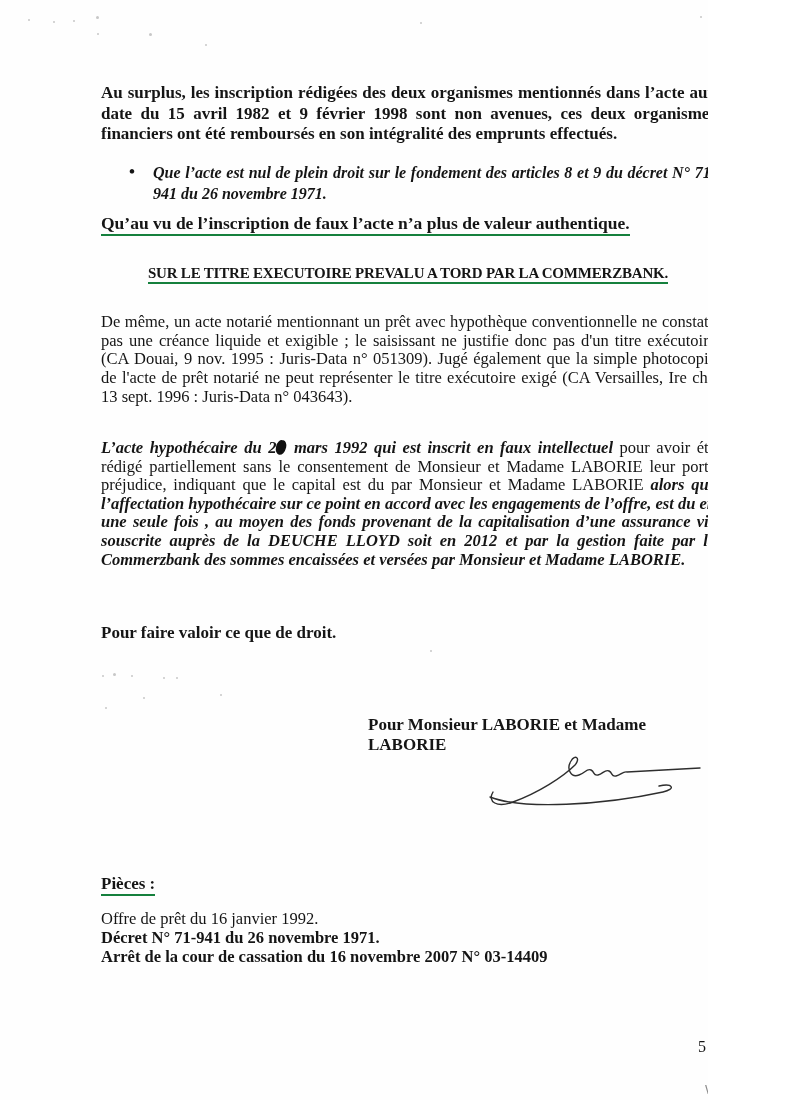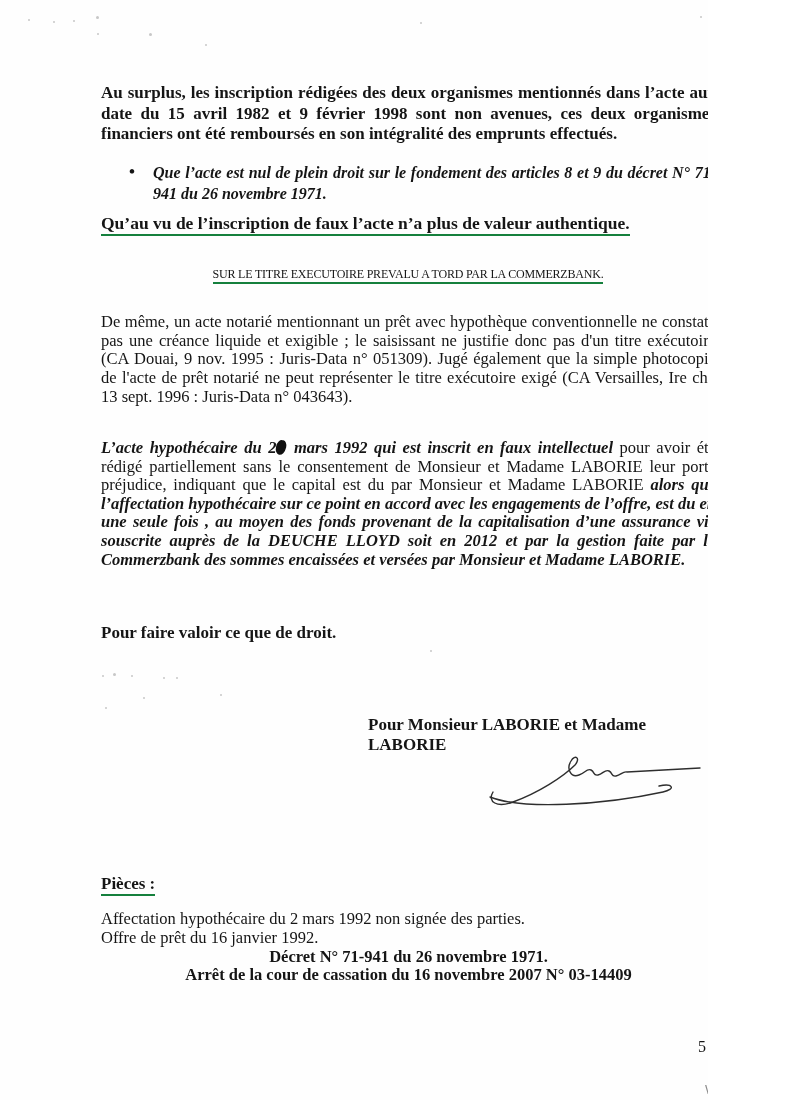--- a/index.html
+++ b/index.html
@@ -7,38 +7,38 @@
     position: relative;
     width: 708px;
     height: 1100px;
     background: #fefefe;
     font-family: "Liberation Serif", "DejaVu Serif", serif;
     color: #151515;
     overflow: hidden;
   }
   p { margin: 0; }
   .justify { text-align: justify; }
-  .bold { font-weight: bold; text-align: center; }
+  .bold { font-weight: bold; }
   .bi { font-weight: bold; font-style: italic; }
   .u2 { border-bottom: 2px solid #15803d; padding-bottom: 1px; }
 
   .pos-surplus {
     position: absolute; left: 101px; top: 83px; width: 615px;
     font-weight: bold; font-size: 17px; line-height: 20.5px;
   }
   .pos-bullet { position: absolute; left: 100px; top: 162px; width: 616px; display: flex; }
   .bullet-dot { width: 24px; margin-left: 29px; font-weight: bold; font-size: 17px; }
   .bullet-text {
     flex: 1; font-weight: bold; font-style: italic;
     font-size: 16px; line-height: 21px; text-align: justify;
   }
   .pos-quau { position: absolute; left: 101px; top: 213px; }
   .pos-quau .stmt { font-weight: bold; font-size: 17.5px; }
   .pos-heading { position: absolute; left: 100px; top: 264px; width: 616px; text-align: center; }
-  .heading-text { font-weight: normal; font-size: 12px; letter-spacing: -0.2px; }
+  .heading-text { font-weight: bold; font-size: 15px; letter-spacing: -0.2px; }
   .pos-demem {
     position: absolute; left: 101px; top: 313px; width: 615px;
     font-size: 16.5px; line-height: 18.7px;
   }
   .pos-acte {
     position: absolute; left: 101px; top: 439px; width: 615px;
     font-size: 16.5px; line-height: 18.6px;
   }
   .ink-blot {
     display: inline-block; width: 10px; height: 15px; background: #101010;
@@ -116,21 +116,20 @@
   <svg class="pos-signature" viewBox="0 0 222 66" aria-hidden="true">
     <path d="M 10,45 C 4,55 14,61 30,55 C 55,46 80,30 92,18 C 98,11 92,7 88,14 C 83,22 88,31 96,28 C 102,26 104,21 108,23 C 112,25 110,29 115,28 C 120,27 122,22 126,24 C 130,26 128,30 133,29 C 138,28 140,24 144,25 L 217,21"></path>
     <path d="M 7,50 C 40,63 120,58 180,45 C 193,42 190,36 176,39"></path>
   </svg>
 
   <div class="pos-pieces-title">
     <span class="stmt u2">Pièces :</span>
   </div>
 
   <div class="pos-pieces-list">
-    <div class="pieces-item">Affectation hypothécaire du 2 mars 1992 non signée des parties.</div>
     <div class="pieces-item">Offre de prêt du 16 janvier 1992.</div>
     <div class="pieces-item bold">Décret N° 71-941 du 26 novembre 1971.</div>
     <div class="pieces-item bold">Arrêt de la cour de cassation du 16 novembre 2007 N° 03-14409</div>
   </div>
 
   <div class="pos-pagenum">5</div>
 
   <div class="pos-watermark">WOWSlider.com</div>
 
 </div>

